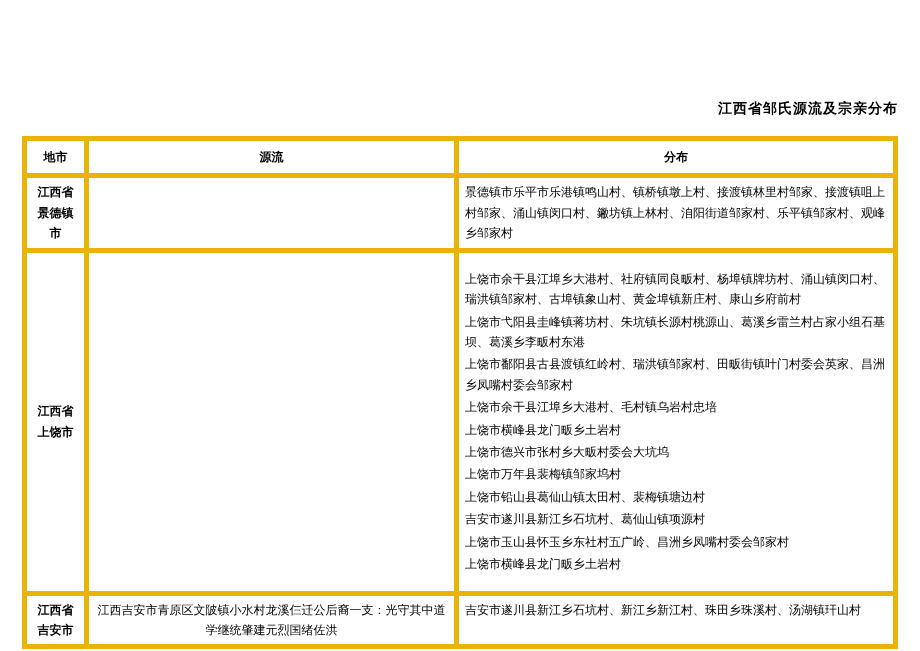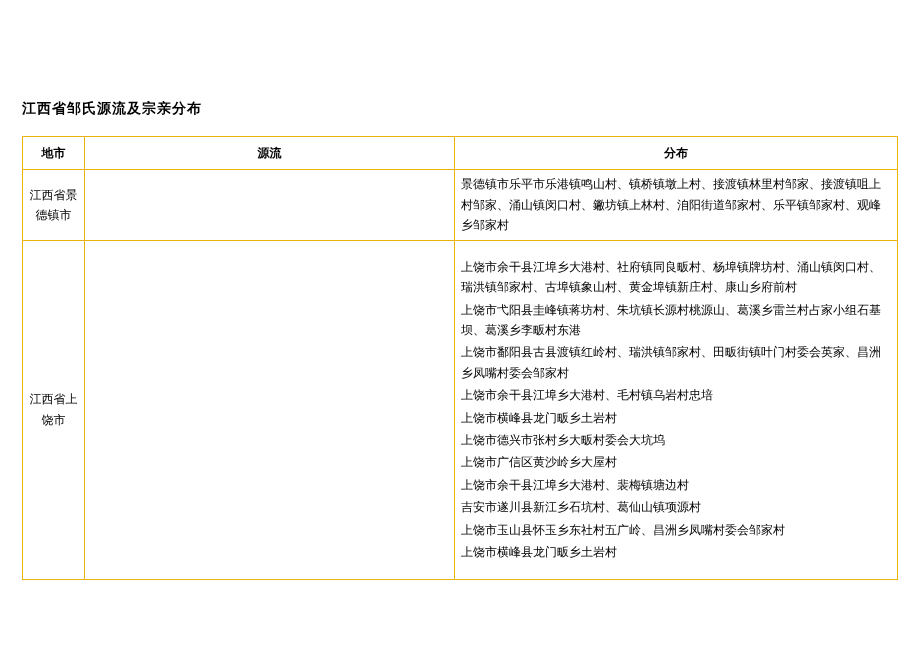--- a/index.html
+++ b/index.html
@@ -10,49 +10,49 @@
       font-size: 12px;
       color: #000;
     }
     .page {
       width: 920px;
       height: 651px;
       box-sizing: border-box;
       padding: 100px 22px 0 22px;
     }
     .title {
-      text-align: left;
+      text-align: right;
       font-size: 14px;
       font-weight: bold;
       margin-bottom: 18px;
       letter-spacing: 1px;
     }
     table {
       border-collapse: collapse;
       width: 100%;
       table-layout: fixed;
     }
     th, td {
-      border: 1px solid #eab308;
+      border: 5px solid #eab308;
       vertical-align: middle;
       padding: 4px 6px;
       line-height: 1.7;
       font-size: 12px;
     }
     th {
       font-weight: bold;
       text-align: center;
       padding: 6px 4px;
     }
     col.c-city { width: 62px; }
     col.c-origin { width: 370px; }
     col.c-dist { width: auto; }
     td.city {
       text-align: center;
-      font-weight: normal;
+      font-weight: bold;
     }
     td.origin {
       text-align: center;
     }
     td.dist {
       text-align: left;
     }
     .dist-block p {
       margin: 0 0 2px 0;
     }
@@ -96,25 +96,34 @@
         <td class="city tall-cell">江西省上饶市</td>
         <td class="origin"></td>
         <td class="dist">
           <div class="dist-block">
             <p>上饶市余干县江埠乡大港村、社府镇同良畈村、杨埠镇牌坊村、涌山镇闵口村、瑞洪镇邹家村、古埠镇象山村、黄金埠镇新庄村、康山乡府前村</p>
             <p>上饶市弋阳县圭峰镇蒋坊村、朱坑镇长源村桃源山、葛溪乡雷兰村占家小组石基坝、葛溪乡李畈村东港</p>
             <p>上饶市鄱阳县古县渡镇红岭村、瑞洪镇邹家村、田畈街镇叶门村委会英家、昌洲乡凤嘴村委会邹家村</p>
             <p>上饶市余干县江埠乡大港村、毛村镇乌岩村忠培</p>
             <p>上饶市横峰县龙门畈乡土岩村</p>
             <p>上饶市德兴市张村乡大畈村委会大坑坞</p>
-            <p>上饶市广信区黄沙岭乡大屋村</p>
-            <p>上饶市余干县江埠乡大港村、裴梅镇塘边村</p>
+            <p>上饶市万年县裴梅镇邹家坞村</p>
+            <p>上饶市铅山县葛仙山镇太田村、裴梅镇塘边村</p>
             <p>吉安市遂川县新江乡石坑村、葛仙山镇项源村</p>
             <p>上饶市玉山县怀玉乡东社村五广岭、昌洲乡凤嘴村委会邹家村</p>
             <p>上饶市横峰县龙门畈乡土岩村</p>
           </div>
         </td>
       </tr>
 
+      <tr>
+        <td class="city">江西省吉安市</td>
+        <td class="origin">江西吉安市青原区文陂镇小水村龙溪仨迁公后裔一支：光守其中道学继统肇建元烈国绪佐洪</td>
+        <td class="dist" style="vertical-align:top">
+          <div class="dist-block">
+            <p>吉安市遂川县新江乡石坑村、新江乡新江村、珠田乡珠溪村、汤湖镇玕山村</p>
+          </div>
+        </td>
+      </tr>
     </tbody>
   </table>
 
 </div>
 
 </body></html>

